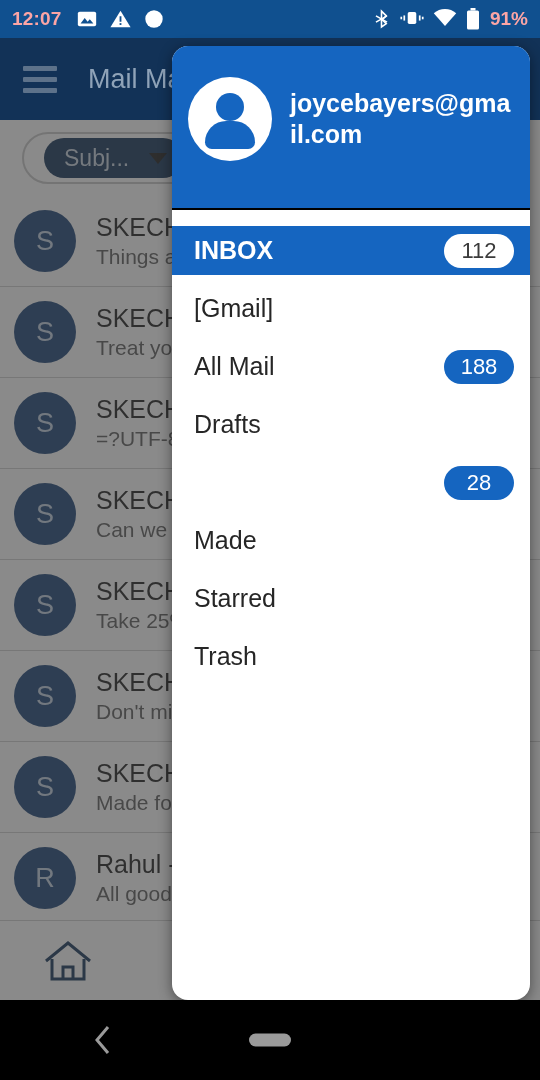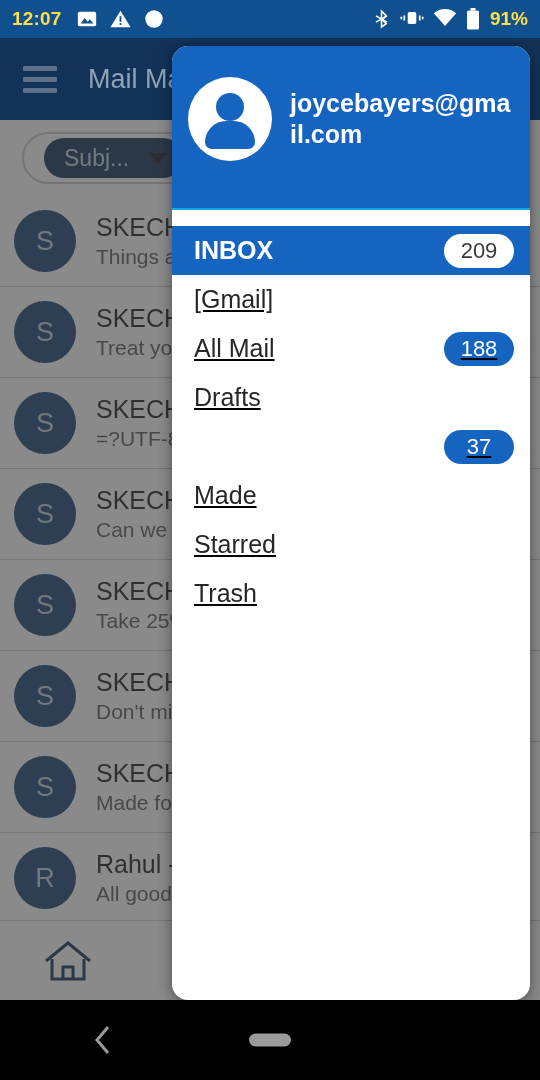--- a/index.html
+++ b/index.html
@@ -16,21 +16,21 @@
     overflow: hidden;
   }
 
   
   #status-bar {
     position: absolute; top: 0; left: 0;
     width: 540px; height: 38px;
     background: #10508f;
     display: flex; align-items: center;
     padding: 0 12px;
-    color: #fde047;
+    color: #fca5a5;
   }
   #status-time {
     font-size: 19px; font-weight: 700; letter-spacing: .2px;
     margin-right: 14px;
   }
   .st-ic { display: inline-flex; align-items: center; justify-content: center; margin-right: 11px; }
   #status-right { margin-left: auto; display: flex; align-items: flex-start; }
   #status-right .st-ic { margin-right: 9px; }
   #battery-pct { font-size: 19px; font-weight: 700; margin-left: 1px; }
 
@@ -143,21 +143,21 @@
     background: #ffffff;
     border-radius: 16px;
     overflow: hidden;
     box-shadow: 0 3px 14px rgba(0,0,0,0.45);
   }
   #drawer-header {
     background: #1565c0;
     height: 164px;
     display: flex; align-items: center;
     padding: 0 18px 16px 16px;
-    border-bottom: 2px solid #0ea5e9;
+    border-bottom: 2px solid #000000;
   }
   #drawer-avatar {
     width: 84px; height: 84px; min-width: 84px;
     border-radius: 50%;
     background: #ffffff;
     position: relative;
   }
   #drawer-avatar .head {
     position: absolute; top: 16px; left: 50%;
     transform: translateX(-50%);
@@ -206,21 +206,21 @@
     display: flex; align-items: center; justify-content: center;
     padding: 0 14px;
   }
   .drawer-item.selected .badge {
     background: #ffffff; color: #3b3b3b;
   }
   #drawer-list { padding-top: 16px; }
   .drawer-item + .drawer-item { margin-top: 0; }
 
   
-  #drawer-list .drawer-item:not(.selected) { margin-top: 0; text-decoration: underline; }
+  #drawer-list .drawer-item:not(.selected) { margin-top: 9px; }
 
   
   #android-nav {
     position: absolute; bottom: 0; left: 0;
     width: 540px; height: 80px;
     background: #000000;
     display: flex; align-items: center;
   }
   #nav-back {
     position: absolute; left: 86px; top: 50%; transform: translateY(-50%);
@@ -397,34 +397,34 @@
     <div id="drawer-header">
       <div id="drawer-avatar">
         <span class="head"></span>
         <span class="body"></span>
       </div>
       <div id="account-email">joycebayers@gmail.com</div>
     </div>
     <div id="drawer-list">
         <div class="drawer-item selected">
           <span class="label">INBOX</span>
-          <span class="badge">209</span>
+          <span class="badge">112</span>
         </div>
         <div class="drawer-item">
           <span class="label">[Gmail]</span>
         </div>
         <div class="drawer-item">
           <span class="label">All Mail</span>
           <span class="badge">188</span>
         </div>
         <div class="drawer-item">
           <span class="label">Drafts</span>
         </div>
         <div class="drawer-item">
-          <span class="badge">37</span>
+          <span class="badge">28</span>
         </div>
         <div class="drawer-item">
           <span class="label">Made</span>
         </div>
         <div class="drawer-item">
           <span class="label">Starred</span>
         </div>
         <div class="drawer-item">
           <span class="label">Trash</span>
         </div>

